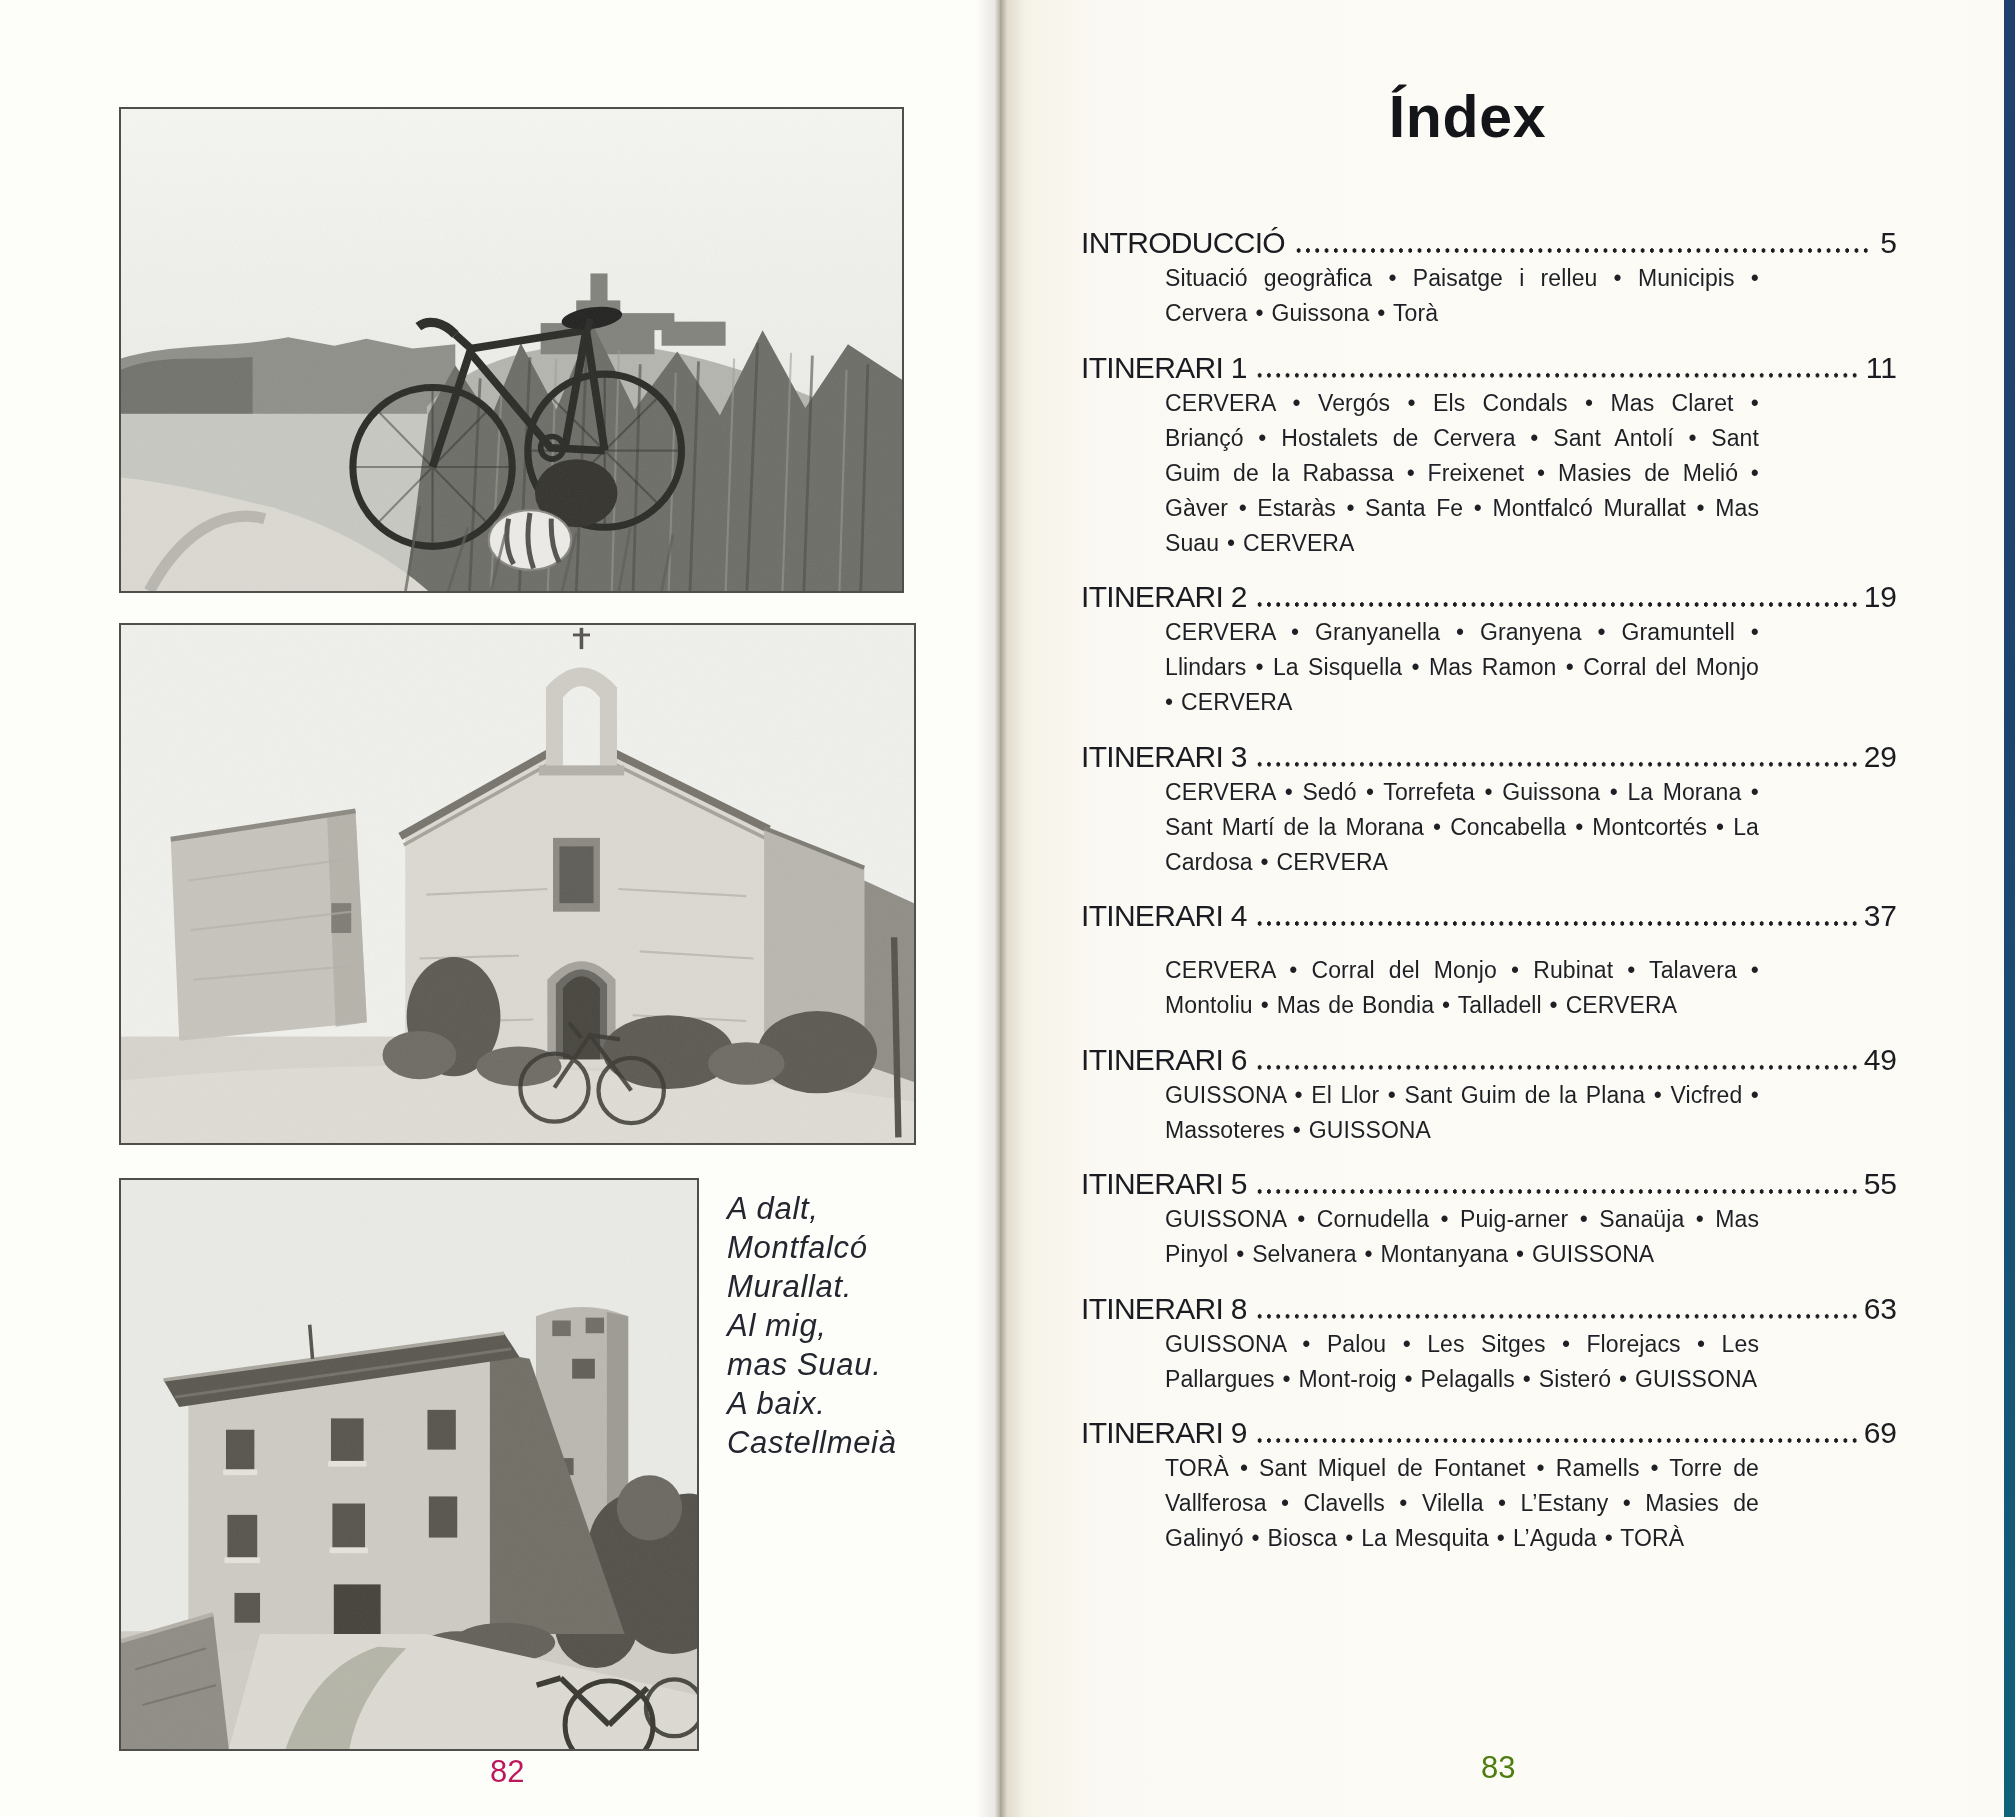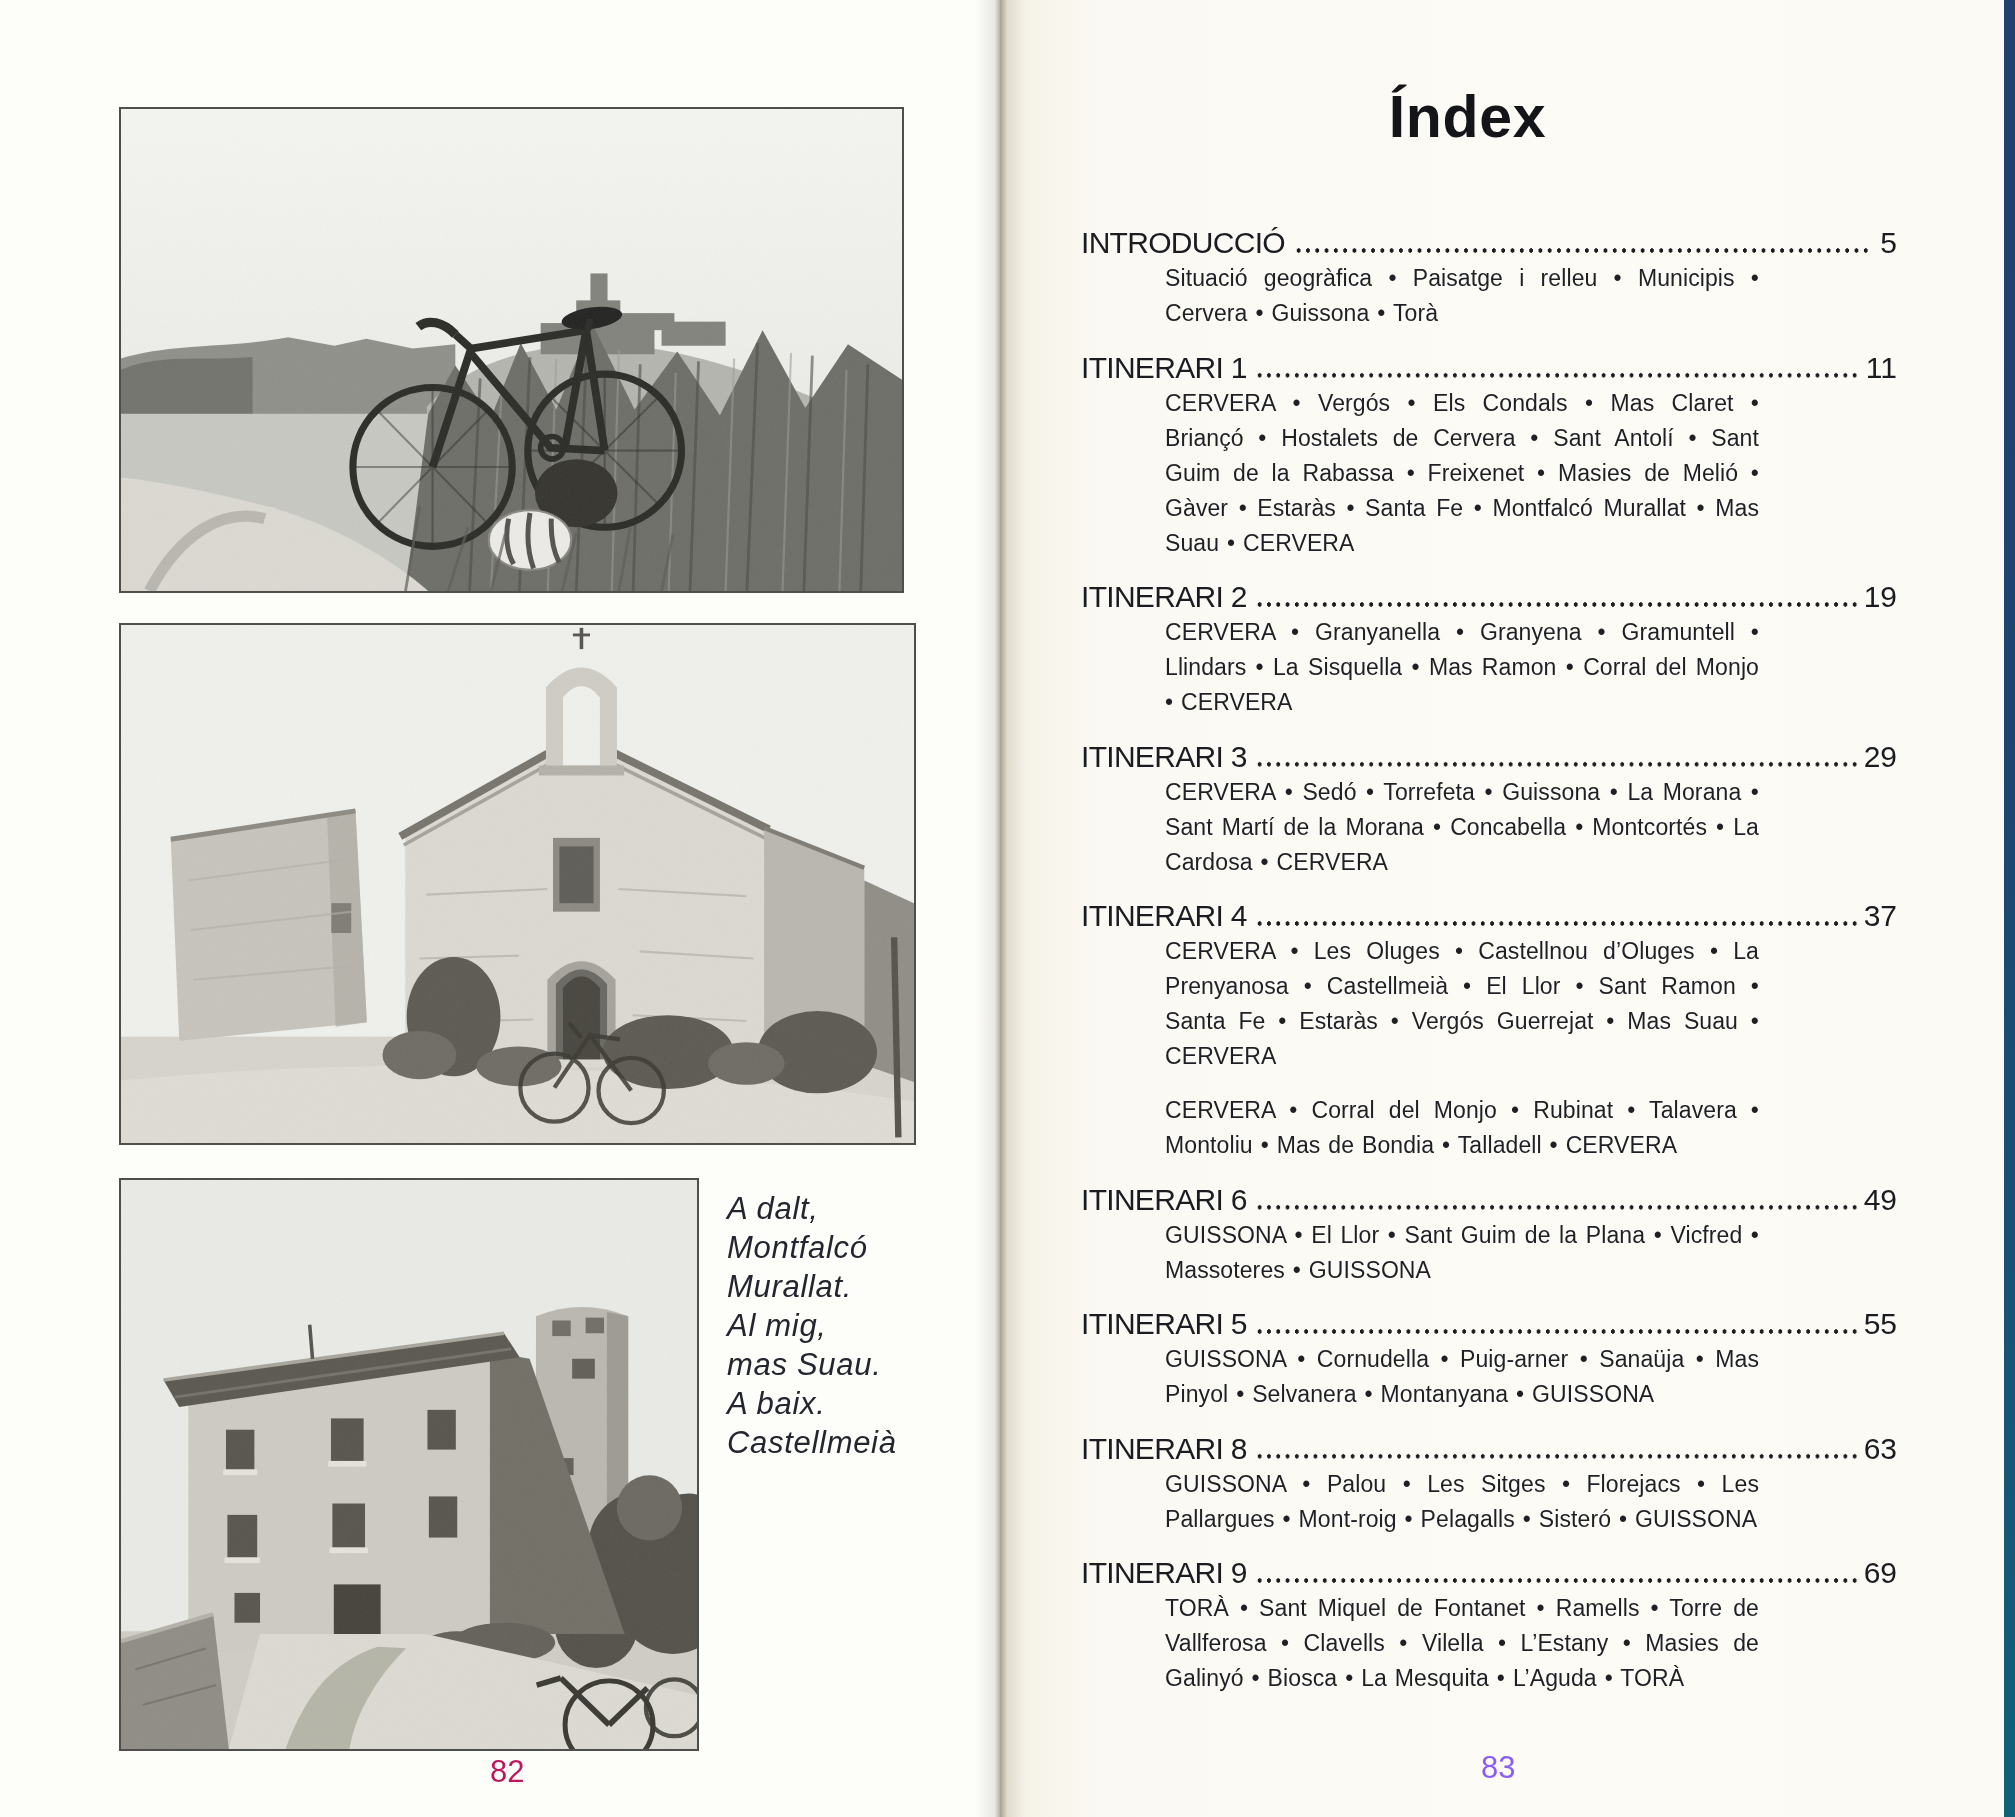--- a/index.html
+++ b/index.html
@@ -22,21 +22,21 @@
   #photo2{left:119px;top:623px;width:797px;height:522px;}
   #photo3{left:119px;top:1178px;width:580px;height:573px;}
 
   
   .caption{position:absolute;left:727px;top:1189px;font-style:italic;
     font-size:31px;line-height:39px;color:#23262e;letter-spacing:0.7px;}
 
   
   .pagenum{position:absolute;font-size:31px;line-height:1;}
   #pagenum-left{left:490px;top:1756px;color:#be185d;}
-  #pagenum-right{left:1481px;top:1752px;color:#8b5cf6;}
+  #pagenum-right{left:1481px;top:1752px;color:#4d7c0f;}
 
   
   .rp-content{position:absolute;left:1081px;top:84px;width:816px;}
   .index-title{font-size:59px;line-height:67px;font-weight:bold;color:#141519;
     text-align:center;margin:0 43px 74px 0;letter-spacing:0.7px;}
   .toc-entry{margin-bottom:18.6px;}
   .toc-row{display:flex;align-items:flex-end;}
   .toc-label{font-size:30px;line-height:36px;letter-spacing:-0.7px;white-space:nowrap;color:#1a1c21;}
   .toc-dots{flex:1 1 auto;height:8.6px;margin:0 7.1px 6.4px 8.6px;
     background-image:radial-gradient(circle,#1d1e22 1.9px,rgba(0,0,0,0) 2.3px);
@@ -349,21 +349,20 @@
     </div>
     <div class="toc-route">CERVERA • Sedó • Torrefeta • Guissona • La Morana • Sant Martí de la Morana • Concabella • Montcortés • La Cardosa • CERVERA</div>
   </div>
 
   <div class="toc-entry">
     <div class="toc-row">
       <span class="toc-label">ITINERARI 4</span>
       <span class="toc-dots"></span>
       <span class="toc-page">37</span>
     </div>
-    <div class="toc-route">CERVERA • Les Oluges • Castellnou d’Oluges • La Prenyanosa • Castellmeià • El Llor • Sant Ramon • Santa Fe • Estaràs • Vergós Guerrejat • Mas Suau • CERVERA</div>
   </div>
 
   <div class="toc-entry">
     <div class="toc-route">CERVERA • Corral del Monjo • Rubinat • Talavera • Montoliu • Mas de Bondia • Talladell • CERVERA</div>
   </div>
 
   <div class="toc-entry">
     <div class="toc-row">
       <span class="toc-label">ITINERARI 6</span>
       <span class="toc-dots"></span>

